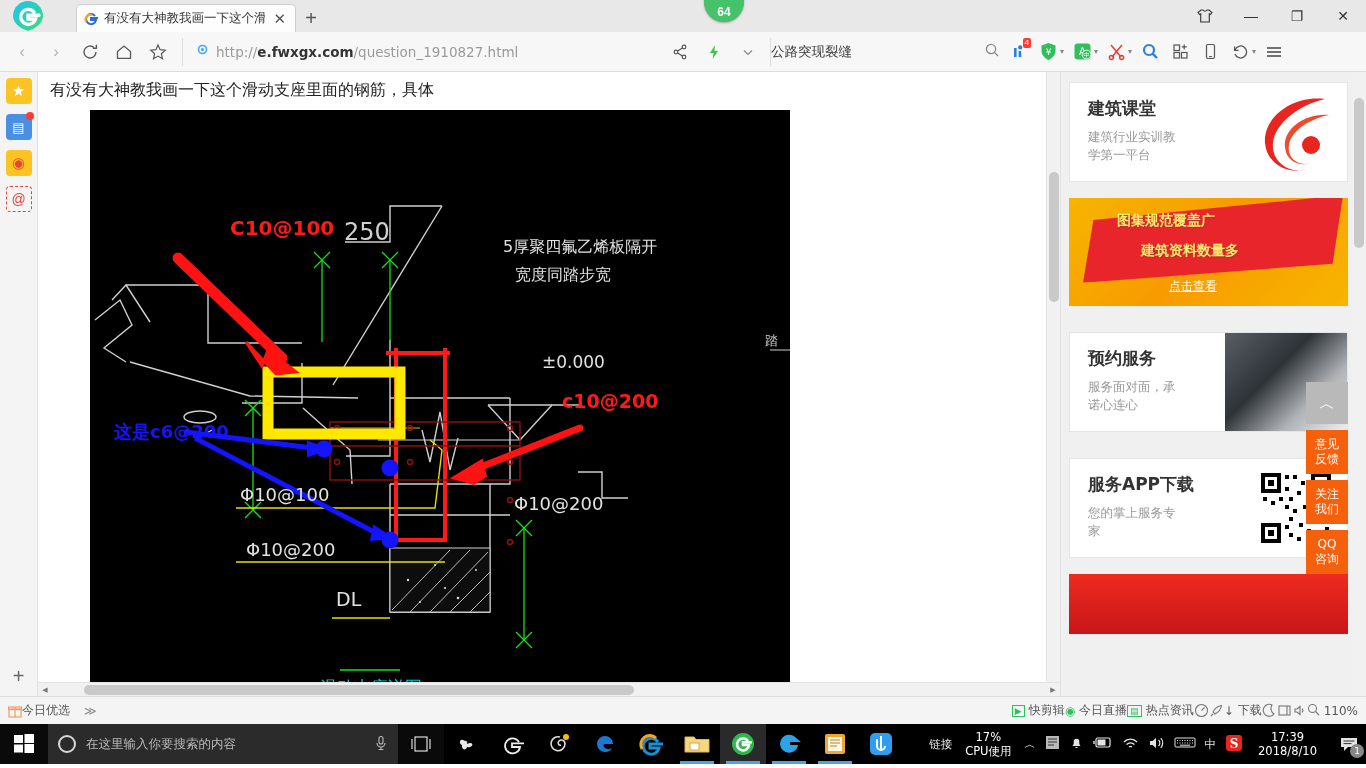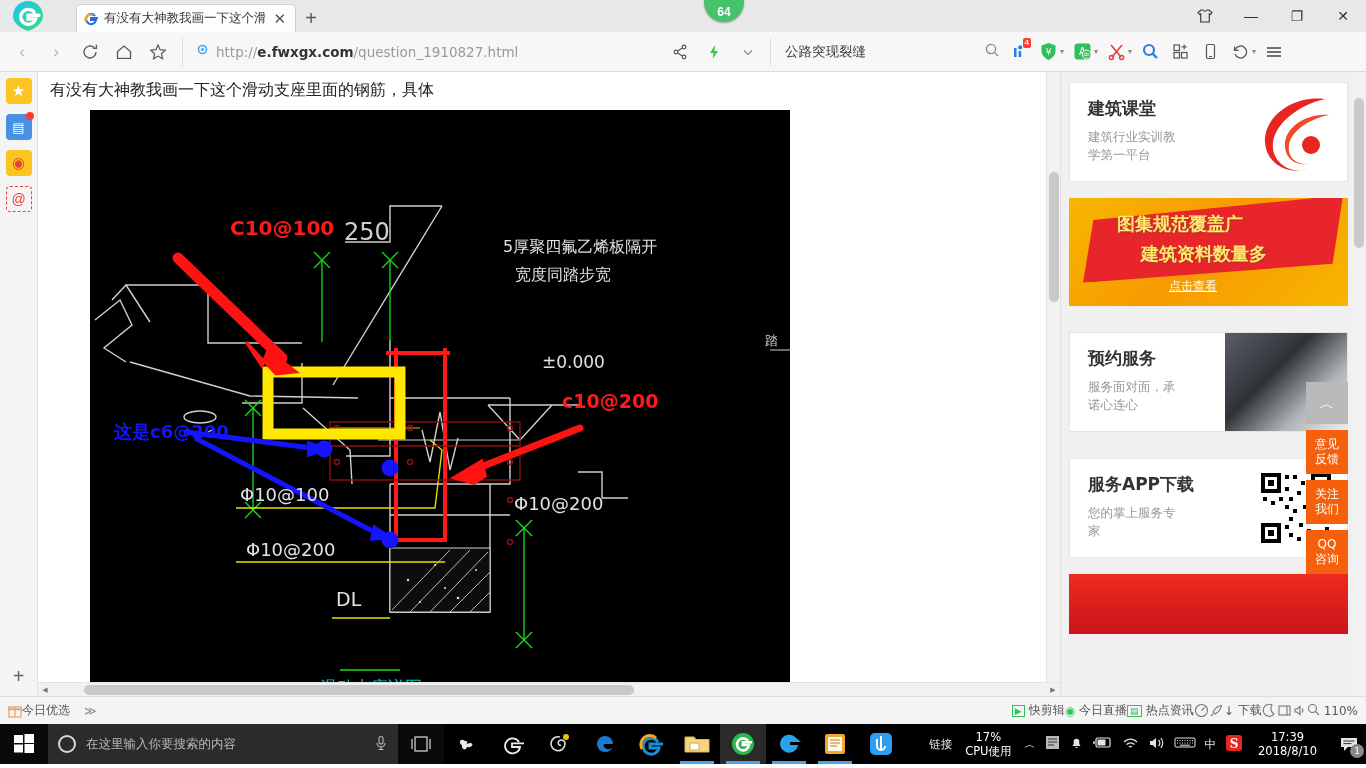--- a/index.html
+++ b/index.html
@@ -60,21 +60,21 @@
   .navbtn.dim { color: #b5b5b5; }
   .urlbar {
     flex: 0 0 480px; height: 28px; display: flex; align-items: center; gap: 6px;
     border-left: 1px solid #ddd; padding-left: 12px; margin-left: 6px;
   }
   .url-text { font-size: 13.5px; color: #9a9a9a; font-family: "DejaVu Sans", sans-serif; white-space: nowrap;}
   .url-text b { color: #333; font-weight: 600; }
   .url-text .scheme { color: #9a9a9a; }
   .searchbar {
     flex: 0 0 230px; height: 28px; display: flex; align-items: center;
-    border-left: 1px solid #ddd; padding-left: 14px; margin-left: 4px; gap: 8px;
+    border-left: 1px solid #ddd; margin-left: 4px; gap: 8px;
   }
   .search-text { font-size: 13.5px; color: #3c3c3c; font-family: "DejaVu Sans", sans-serif; flex: 1; }
   .tool-icons { display: flex; align-items: center; gap: 2px; margin-left: 2px; }
   .ticon { width: 28px; height: 30px; display: flex; align-items: center; justify-content: center; position: relative;}
   .caret { font-size: 8px; color: #888; margin-left: -4px; margin-right: 2px; }
   .badge-sq {
     position: absolute; top: 1px; right: 1px; background: #ff3b30; color: #fff;
     font-size: 8px; border-radius: 2px; padding: 0 2px; line-height: 10px; font-weight: bold;
   }
 
@@ -129,21 +129,21 @@
   }
   .adcard .txt { padding: 14px 0 0 18px; width: 56%; }
   .adcard .t1 { font-size: 17px; color: #333; font-weight: 600; font-family: "DejaVu Sans", sans-serif;}
   .adcard .t2 { font-size: 12.5px; color: #999; margin-top: 8px; line-height: 1.45;
     font-family: "DejaVu Sans", sans-serif;}
   .banner {
     margin: 16px 18px 0 8px; height: 108px; position: relative; overflow: hidden;
     background: linear-gradient(135deg,#f7b500 0%,#f79b00 48%,#f7b500 100%);
   }
   .banner .b1, .banner .b2 {
-    position: absolute; color: #ffe96b; font-weight: bold; font-size: 18px;
+    position: absolute; color: #ffe96b; font-weight: bold; font-size: 14px;
     font-family: "DejaVu Sans", sans-serif; text-shadow: 1px 1px 1px #a33;
   }
   .banner .b1 { left: 48px; top: 14px; }
   .banner .b2 { left: 72px; top: 44px; }
   .banner .b3 {
     position: absolute; left: 100px; top: 80px; color: #fff; font-size: 12px;
     text-decoration: underline; font-family: "DejaVu Sans", sans-serif;
   }
   .banner-red {
     position: absolute; left: 14px; top: 4px; width: 260px; height: 74px;

